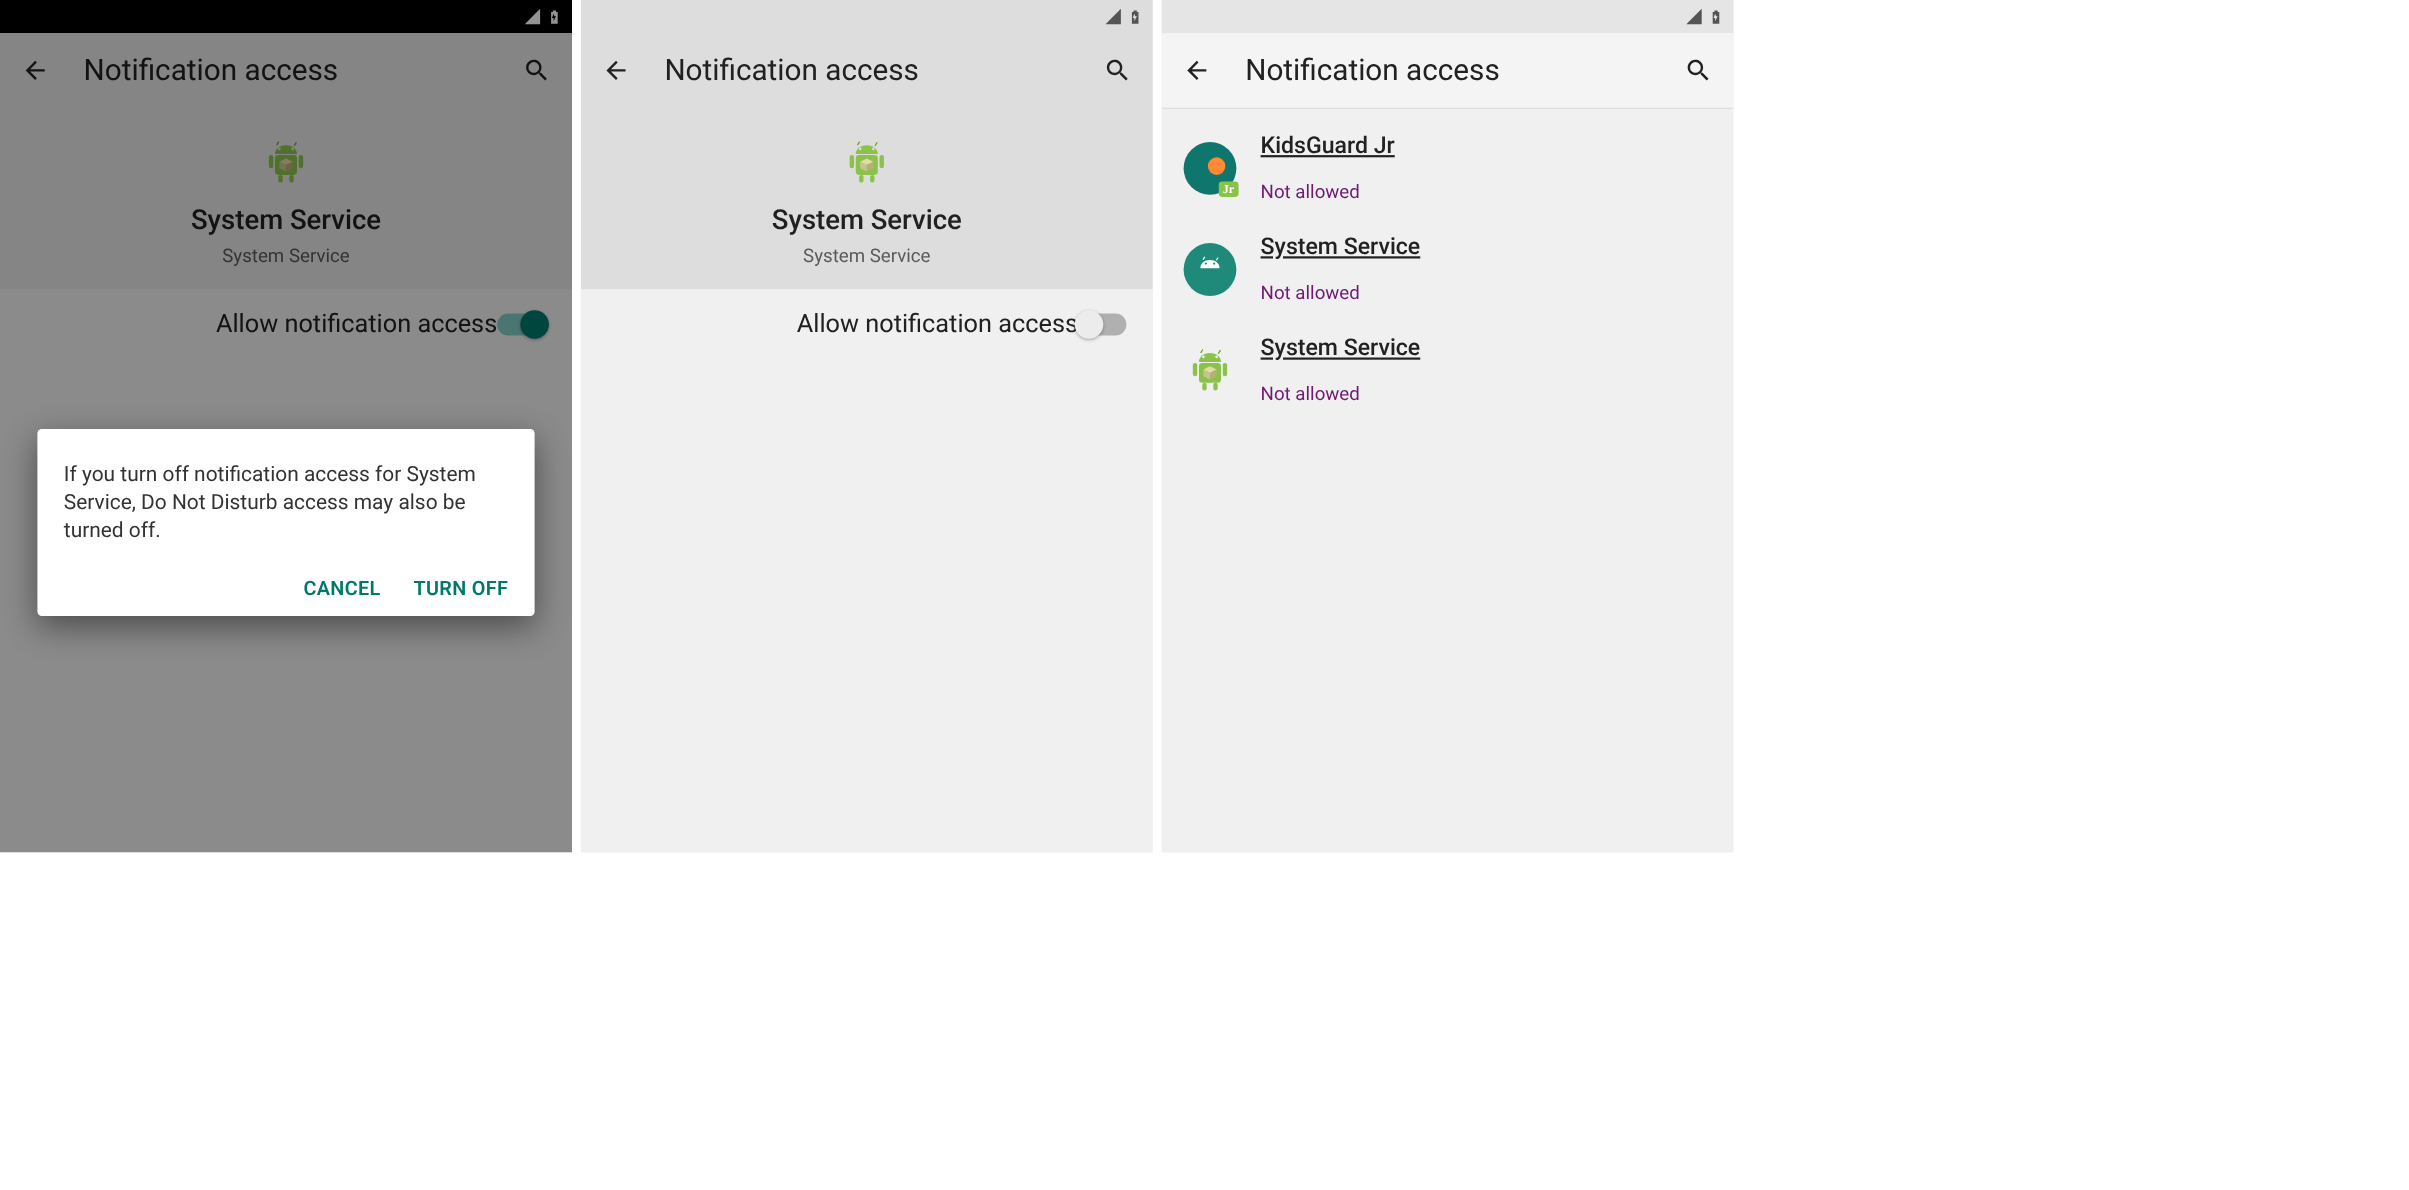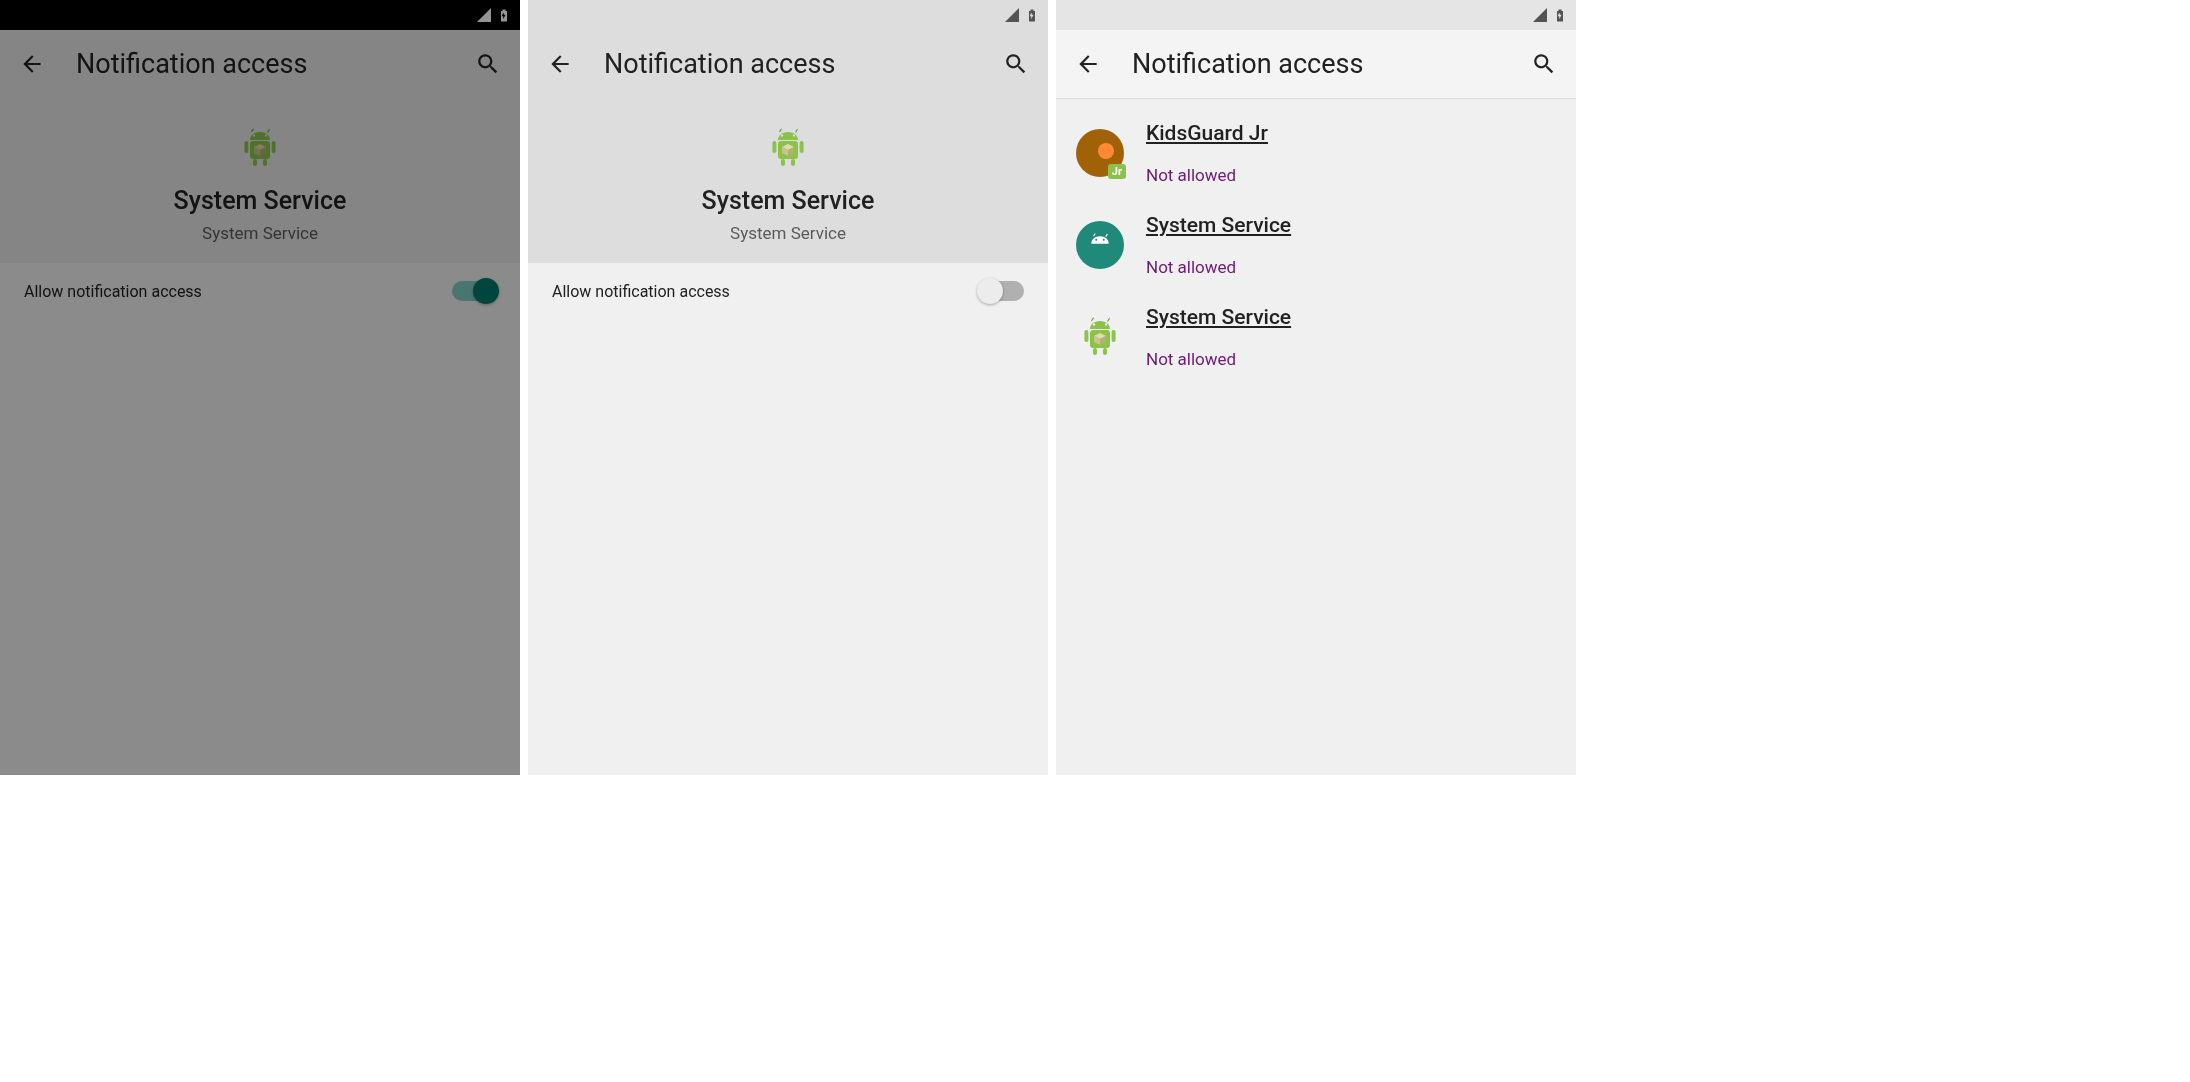--- a/index.html
+++ b/index.html
@@ -59,22 +59,23 @@
   }
   .app-header .name { font-size:25px; font-weight:500; color:#212121; margin-top:14px; }
   .app-header .sub  { font-size:17px; color:#5a5a5a; margin-top:8px; }
 
   
   .toggle-section { background:#f0f0f0; padding: 0; }
   .toggle-row {
     display:flex;
     align-items:center;
     padding: 18px 24px;
-    font-size: 16px;
+    font-size: 23px;
     color:#212121;
+    text-align:right;
   }
   .toggle-row .label { flex:1; }
   .switch {
     width:44px; height:20px; border-radius:10px;
     position:relative;
   }
   .switch.on  { background:#80cbc4; }
   .switch.off { background:#b0b0b0; }
   .switch .knob {
     position:absolute; top:-3px; width:26px; height:26px; border-radius:50%;
@@ -142,21 +143,21 @@
     padding: 14px 20px;
     cursor:pointer;
   }
   .app-item .texts { display:flex; flex-direction:column; }
   .app-item .name { font-size:21px; font-weight:500; color:#212121;text-decoration:underline; }
   .app-item .status { font-size:17px; color:#701a75; margin-top:20px; }
   .app-item .icon { width:48px; height:48px; flex:0 0 48px; }
 
   
   .ic-circle { width:48px; height:48px; border-radius:50%; display:flex; align-items:center; justify-content:center; }
-  .ic-kids   { background:#a16207; position:relative; }
+  .ic-kids   { background:#0f766e; position:relative;font-family:Liberation Serif, serif; }
   .ic-kids .dot { position:absolute; width:16px; height:16px; border-radius:50%; background:#ff8a33; top:14px; left:22px; }
   .ic-kids .jr  { position:absolute; bottom:-2px; right:-2px; background:#8bc34a; color:#fff; font-size:11px; font-weight:700; padding:1px 4px; border-radius:3px; }
   .ic-sys1 { background:#1f8a7a; }
   .ic-sys1 svg { width:30px; height:30px; fill:#fff; }
 
   
   .bugdroid { width:48px; height:48px; display:block; }
 </style>
 </head>
 <body>
@@ -235,20 +236,27 @@
         <div class="label">Allow notification access</div>
         <div class="switch on">
             <div class="knob"></div>
           </div>
       </div>
     </div>
   </div>
 
   <div class="scrim"></div>
 
+  <div class="dialog">
+    <div class="body">If you turn off notification access for System Service, Do Not Disturb access may also be turned off.</div>
+    <div class="actions">
+      <div class="btn">CANCEL</div>
+      <div class="btn">TURN OFF</div>
+    </div>
+  </div>
 </div>
 
 <div class="gap"></div>
 
 <div class="panel panel-2">
   <div class="status-bar">
     <svg width="16" height="16" viewBox="0 0 16 16">
         <use href="#sig-icon"></use>
       </svg>
     <svg width="12" height="17" viewBox="0 0 16 16">

